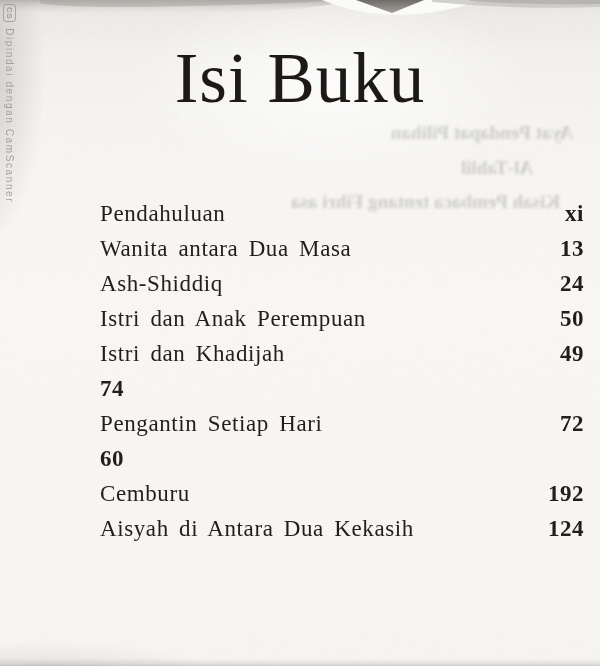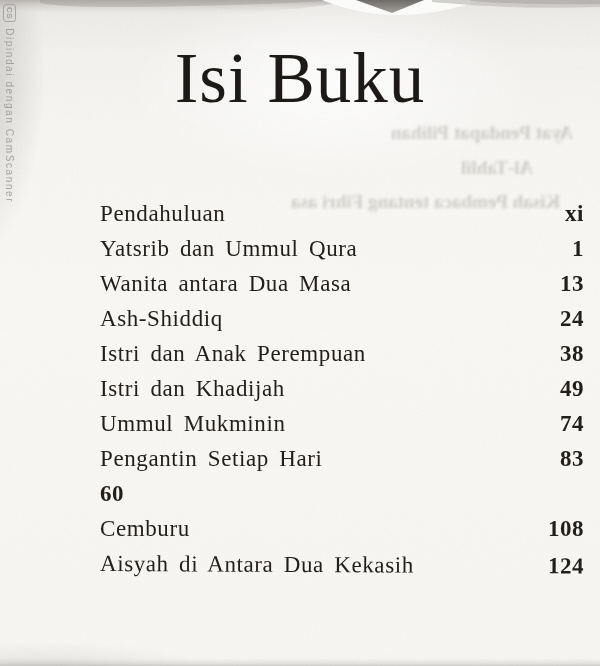--- a/index.html
+++ b/index.html
@@ -161,53 +161,48 @@
     <span class="g2">Al-Tahlil</span>
     <span class="g3">Kisah Pembaca tentang Fihri asa</span>
   </div>
 
   <div class="toc">
     <div class="row">
       <span class="label">Pendahuluan</span>
       <span class="num">xi</span>
     </div>
     <div class="row">
-      <span class="label">Yatsrib dan Ummul Qura</span>
-      <span class="num">1</span>
-    </div>
-    <div class="row">
       <span class="label">Wanita antara Dua Masa</span>
       <span class="num">13</span>
     </div>
     <div class="row">
       <span class="label">Ash-Shiddiq</span>
       <span class="num">24</span>
     </div>
     <div class="row">
       <span class="label">Istri dan Anak Perempuan</span>
-      <span class="num">38</span>
+      <span class="num">50</span>
     </div>
     <div class="row">
       <span class="label">Istri dan Khadijah</span>
       <span class="num">49</span>
     </div>
     <div class="row">
-      <span class="label">Ummul Mukminin</span>
       <span class="num">74</span>
     </div>
     <div class="row">
       <span class="label">Pengantin Setiap Hari</span>
-      <span class="num">83</span>
+      <span class="num">72</span>
     </div>
     <div class="row">
       <span class="num">60</span>
     </div>
     <div class="row">
       <span class="label">Cemburu</span>
-      <span class="num">108</span>
+      <span class="num">192</span>
     </div>
     <div class="row">
       <span class="label">Aisyah di Antara Dua Kekasih</span>
       <span class="num">124</span>
     </div>
   </div>
 
   <svg class="noise" width="600" height="666" aria-hidden="true">
     <filter id="paperNoise" x="0" y="0" width="100%" height="100%">
       <feTurbulence type="fractalNoise" baseFrequency="0.8" numOctaves="3" stitchTiles="stitch" result="t"></feTurbulence>

